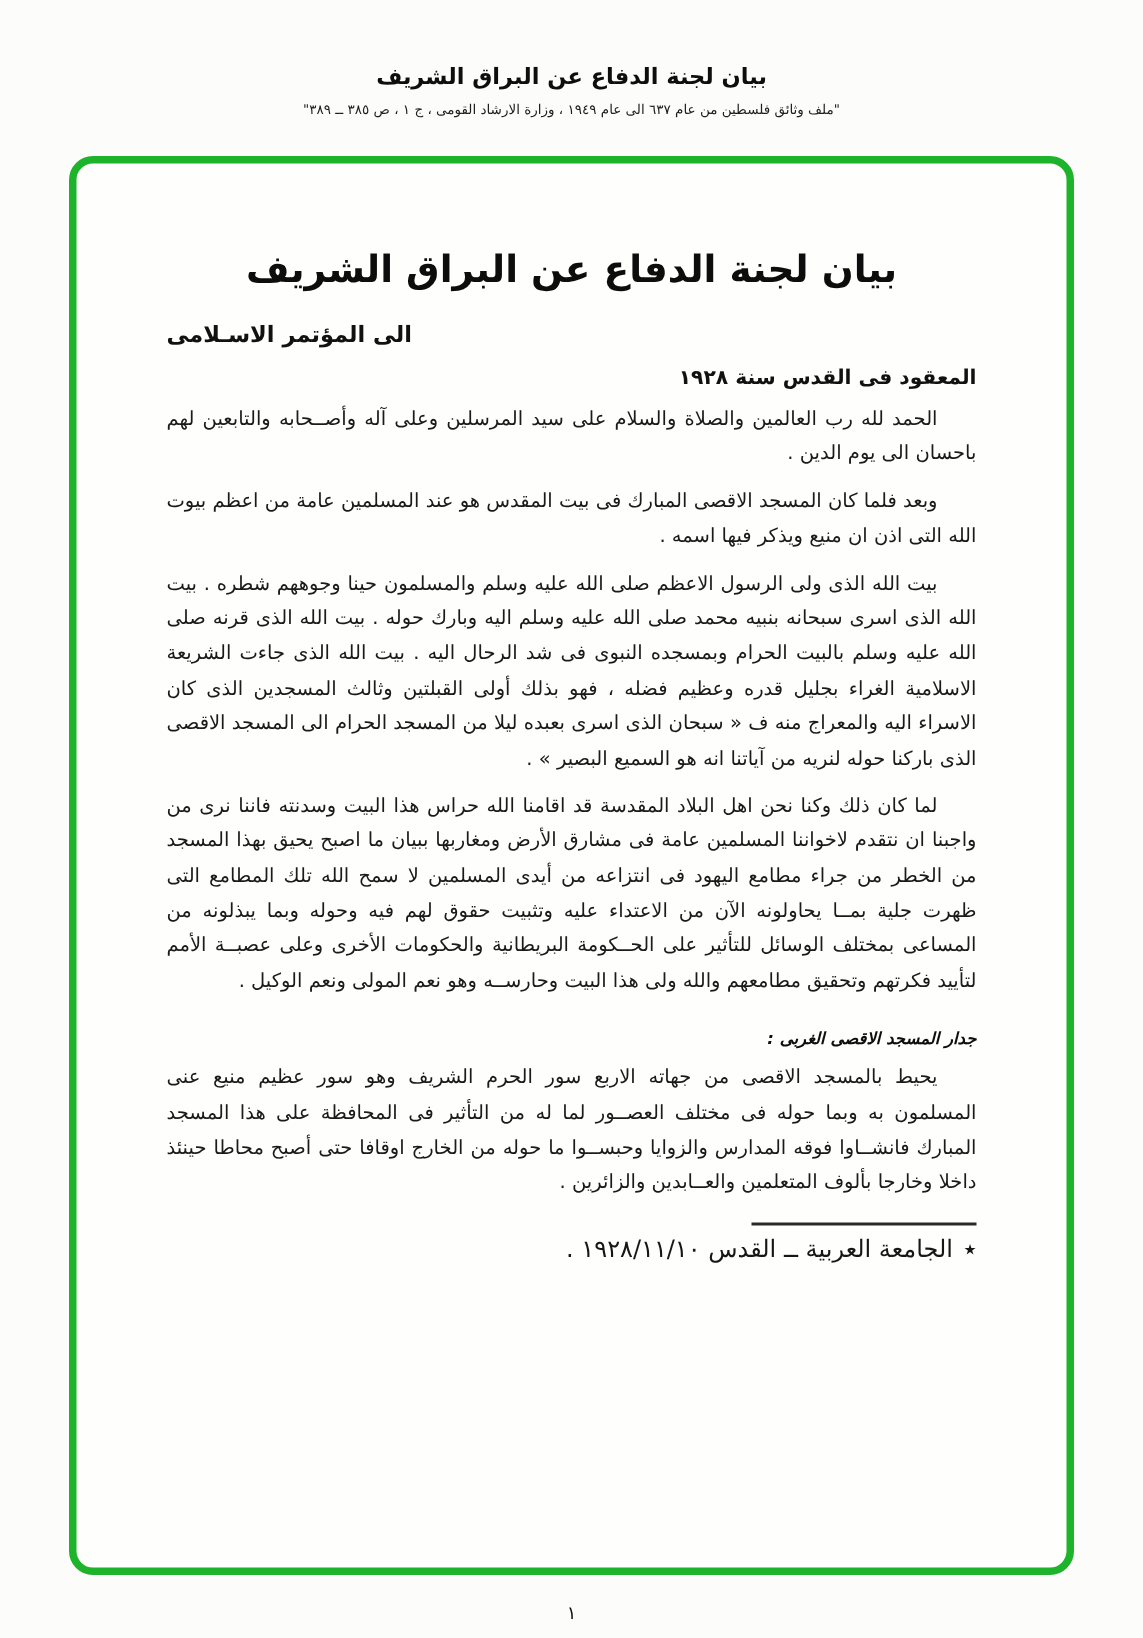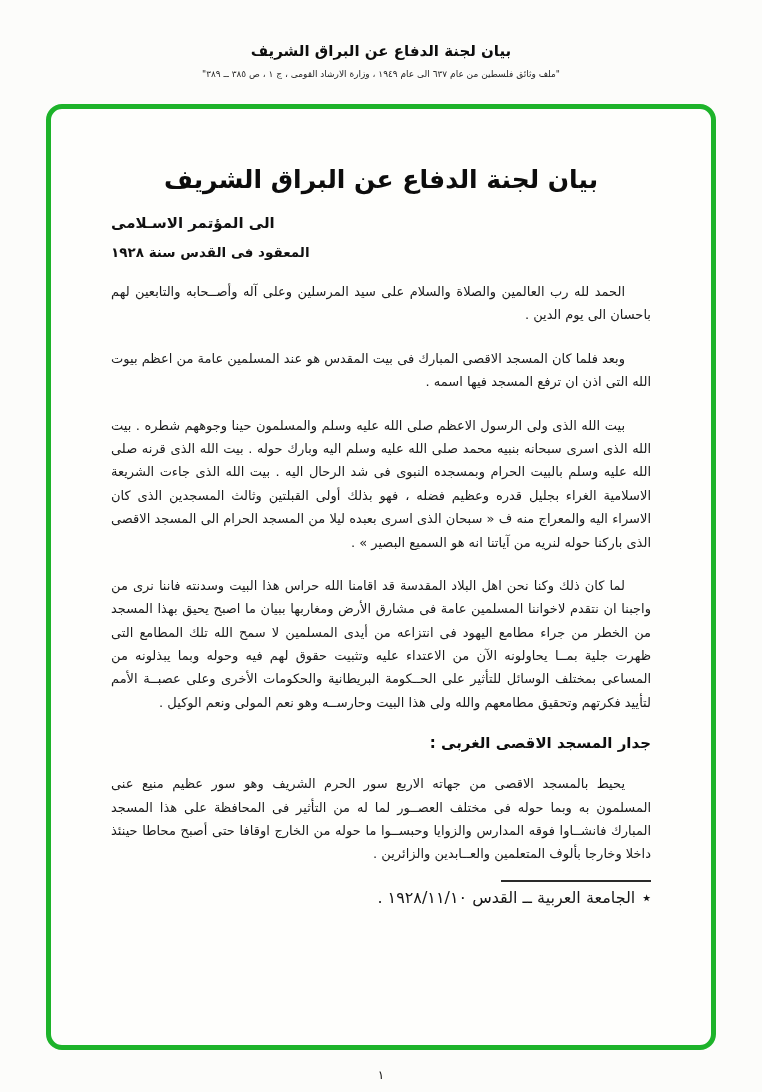--- a/index.html
+++ b/index.html
@@ -21,27 +21,27 @@
     width:670px; height:946px;
     border:5px solid #1db32a;
     border-radius:16px;
     background:#fefefc;
     overflow:hidden;
   }
   .doc-content { padding:42px 60px 0 60px; }
 
   .doc-title { font-size:25px; font-weight:700; text-align:center; color:#0d0d0d; margin-top:14px; letter-spacing:0.5px; }
   .doc-sub1  { font-size:15px; font-weight:700; text-align:left; margin-top:20px; color:#111; }
-  .doc-sub2  { font-size:13.5px; font-weight:700; text-align:left; margin-top:12px; color:#111; }
+  .doc-sub2  { font-size:13.5px; font-weight:700; text-align:right; margin-top:12px; color:#111; }
 
   .body-par {
     font-size:13px; line-height:1.8; text-align:justify;
-    color:#1a1a1a; margin-top:20px; text-indent:26px;
+    color:#1a1a1a; margin-top:8px; text-indent:26px;
   }
-  .section-heading { font-size:15px; font-weight:700; margin-top:20px; color:#0e0e0e; }
+  .section-heading { font-size:11px; font-weight:700; margin-top:20px; color:#0e0e0e;font-style:italic; }
 
   .footnote { margin-top:14px; }
   .footnote-rule { width:150px; border-top:2px solid #2a2a2a; margin-bottom:6px; }
   .footnote-text { font-size:16px; color:#161616; }
   .footnote-marker { font-weight:700; margin-left:7px; }
 
   .page-number {
     position:absolute; bottom:10px; right:0; width:100%;
     text-align:center; font-size:12px; color:#111;
   }
@@ -60,21 +60,21 @@
     <div class="doc-content">
 
       <h1 class="doc-title">بيان لجنة الدفاع عن البراق الشريف</h1>
 
       <div class="doc-sub1">الى المؤتمر الاسـلامى</div>
 
       <div class="doc-sub2">المعقود فى القدس سنة ١٩٢٨</div>
 
       <p class="body-par">الحمد لله رب العالمين والصلاة والسلام على سيد المرسلين وعلى آله وأصــحابه والتابعين لهم باحسان الى يوم الدين .</p>
 
-      <p class="body-par">وبعد فلما كان المسجد الاقصى المبارك فى بيت المقدس هو عند المسلمين عامة من اعظم بيوت الله التى اذن ان ترفع المسجد فيها اسمه .</p>
+      <p class="body-par">وبعد فلما كان المسجد الاقصى المبارك فى بيت المقدس هو عند المسلمين عامة من اعظم بيوت الله التى اذن ان منيع ويذكر فيها اسمه .</p>
 
       <p class="body-par">بيت الله الذى ولى الرسول الاعظم صلى الله عليه وسلم والمسلمون حينا وجوههم شطره . بيت الله الذى اسرى سبحانه بنبيه محمد صلى الله عليه وسلم اليه وبارك حوله . بيت الله الذى قرنه صلى الله عليه وسلم بالبيت الحرام وبمسجده النبوى فى شد الرحال اليه . بيت الله الذى جاءت الشريعة الاسلامية الغراء بجليل قدره وعظيم فضله ، فهو بذلك أولى القبلتين وثالث المسجدين الذى كان الاسراء اليه والمعراج منه ف « سبحان الذى اسرى بعبده ليلا من المسجد الحرام الى المسجد الاقصى الذى باركنا حوله لنريه من آياتنا انه هو السميع البصير » .</p>
 
       <p class="body-par">لما كان ذلك وكنا نحن اهل البلاد المقدسة قد اقامنا الله حراس هذا البيت وسدنته فاننا نرى من واجبنا ان نتقدم لاخواننا المسلمين عامة فى مشارق الأرض ومغاربها ببيان ما اصبح يحيق بهذا المسجد من الخطر من جراء مطامع اليهود فى انتزاعه من أيدى المسلمين لا سمح الله تلك المطامع التى ظهرت جلية بمــا يحاولونه الآن من الاعتداء عليه وتثبيت حقوق لهم فيه وحوله وبما يبذلونه من المساعى بمختلف الوسائل للتأثير على الحــكومة البريطانية والحكومات الأخرى وعلى عصبــة الأمم لتأييد فكرتهم وتحقيق مطامعهم والله ولى هذا البيت وحارســه وهو نعم المولى ونعم الوكيل .</p>
 
       <h2 class="section-heading">جدار المسجد الاقصى الغربى :</h2>
 
       <p class="body-par">يحيط بالمسجد الاقصى من جهاته الاربع سور الحرم الشريف وهو سور عظيم منيع عنى المسلمون به وبما حوله فى مختلف العصــور لما له من التأثير فى المحافظة على هذا المسجد المبارك فانشــاوا فوقه المدارس والزوايا وحبســوا ما حوله من الخارج اوقافا حتى أصبح محاطا حينئذ داخلا وخارجا بألوف المتعلمين والعــابدين والزائرين .</p>
 
       <div class="footnote">

